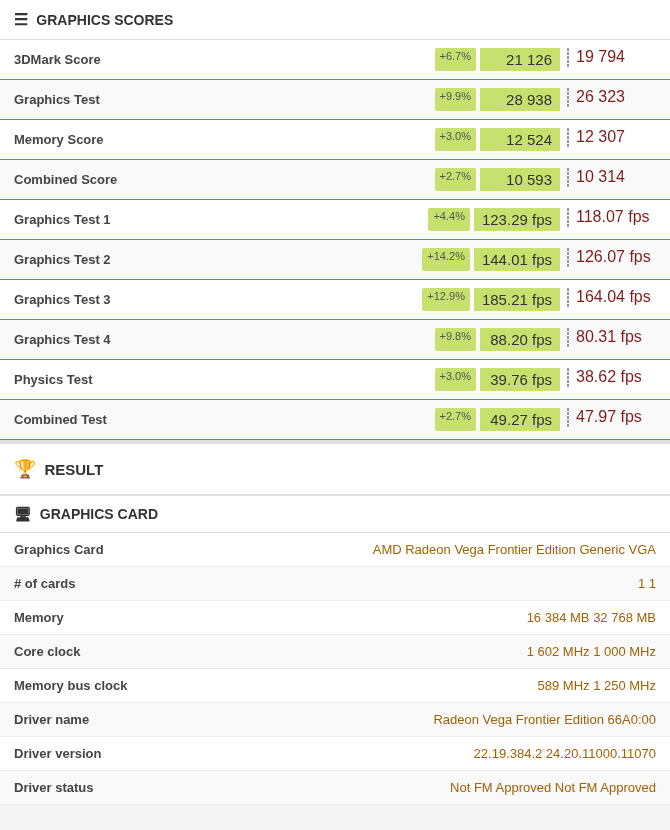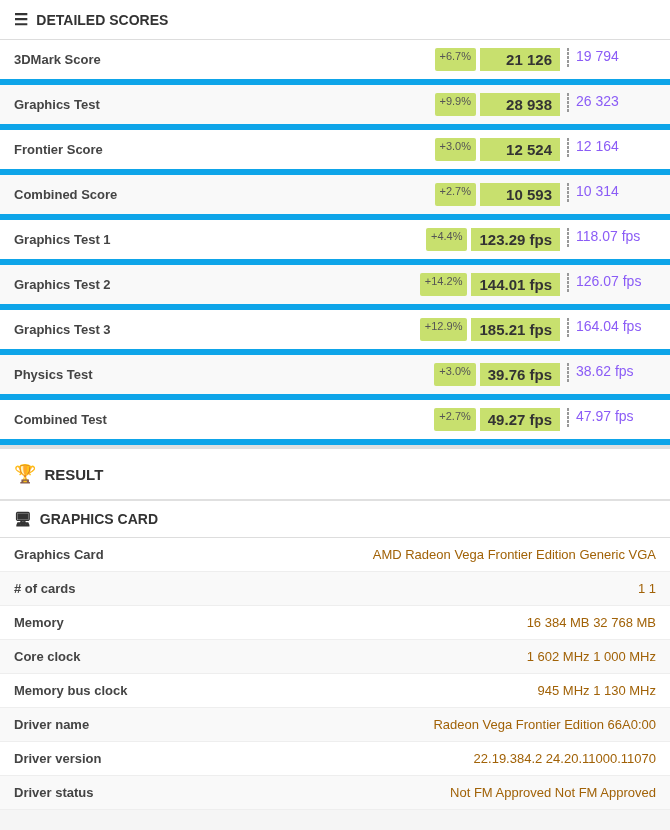--- a/index.html
+++ b/index.html
@@ -31,21 +31,21 @@
     }
     .scores-table tr:nth-child(even) {
       background: #f9f9f9;
     }
     .scores-table tr:nth-child(odd) {
       background: #fff;
     }
     .scores-table td {
       padding: 8px 14px;
       vertical-align: middle;
-      border-bottom: 6px solid #0ea5e9;
+      border-bottom: 1px solid #0ea5e9;
     }
     .score-label {
       font-weight: bold;
       color: #444;
       width: 160px;
     }
     .score-values {
       display: flex;
       justify-content: flex-end;
       gap: 4px;
@@ -55,42 +55,42 @@
       background: #c8e06e;
       color: #555;
       font-size: 11px;
       padding: 2px 5px;
       border-radius: 2px;
       font-weight: normal;
     }
     .score-value-main {
       background: #c8e06e;
       color: #333;
-      font-weight: bold;
+      font-weight: normal;
       font-size: 15px;
       padding: 3px 8px;
       min-width: 80px;
       text-align: right;
     }
     .score-divider {
       width: 8px;
       display: flex;
       flex-direction: column;
       gap: 1px;
       align-items: center;
     }
     .score-divider span {
       display: block;
       width: 2px;
       height: 3px;
       background: #999;
     }
     .score-value-compare {
-      font-size: 14px;
-      color: #8b5cf6;
+      font-size: 16px;
+      color: #7f1d1d;
       min-width: 80px;
       text-align: left;
     }
     .result-section {
       background: #fff;
       border-top: 4px solid #e0e0e0;
       padding: 14px;
       display: flex;
       align-items: center;
       gap: 8px;
@@ -139,21 +139,21 @@
     .gc-values {
       text-align: right;
       color: #a16207;
     }
   </style>
 </head>
 <body>
 
 <div class="section-header">
   <span class="icon">☰</span>
-  <span>DETAILED SCORES</span>
+  <span>GRAPHICS SCORES</span>
 </div>
 
 <table class="scores-table">
   <tbody id="scores-tbody">
       <tr>
     <td class="score-label">3DMark Score</td>
     <td>
       <div class="score-values">
         <span class="percent-badge">+6.7%</span>
         <span class="score-value-main">21 126</span>
@@ -179,33 +179,33 @@
               <span></span>
               <span></span>
               <span></span>
               <span></span>
         </div>
         <span class="score-value-compare">26 323</span>
       </div>
     </td>
   </tr>
       <tr>
-    <td class="score-label">Frontier Score</td>
+    <td class="score-label">Memory Score</td>
     <td>
       <div class="score-values">
         <span class="percent-badge">+3.0%</span>
         <span class="score-value-main">12 524</span>
         <div class="score-divider">
           <span></span>
               <span></span>
               <span></span>
               <span></span>
               <span></span>
         </div>
-        <span class="score-value-compare">12 164</span>
+        <span class="score-value-compare">12 307</span>
       </div>
     </td>
   </tr>
       <tr>
     <td class="score-label">Combined Score</td>
     <td>
       <div class="score-values">
         <span class="percent-badge">+2.7%</span>
         <span class="score-value-main">10 593</span>
         <div class="score-divider">
@@ -260,20 +260,37 @@
         <span class="percent-badge">+12.9%</span>
         <span class="score-value-main">185.21 fps</span>
         <div class="score-divider">
           <span></span>
               <span></span>
               <span></span>
               <span></span>
               <span></span>
         </div>
         <span class="score-value-compare">164.04 fps</span>
+      </div>
+    </td>
+  </tr>
+      <tr>
+    <td class="score-label">Graphics Test 4</td>
+    <td>
+      <div class="score-values">
+        <span class="percent-badge">+9.8%</span>
+        <span class="score-value-main">88.20 fps</span>
+        <div class="score-divider">
+          <span></span>
+              <span></span>
+              <span></span>
+              <span></span>
+              <span></span>
+        </div>
+        <span class="score-value-compare">80.31 fps</span>
       </div>
     </td>
   </tr>
       <tr>
     <td class="score-label">Physics Test</td>
     <td>
       <div class="score-values">
         <span class="percent-badge">+3.0%</span>
         <span class="score-value-main">39.76 fps</span>
         <div class="score-divider">
@@ -330,21 +347,21 @@
       <tr>
     <td class="gc-label">Memory</td>
     <td class="gc-values">16 384 MB  32 768 MB</td>
   </tr>
       <tr>
     <td class="gc-label">Core clock</td>
     <td class="gc-values">1 602 MHz  1 000 MHz</td>
   </tr>
       <tr>
     <td class="gc-label">Memory bus clock</td>
-    <td class="gc-values">945 MHz  1 130 MHz</td>
+    <td class="gc-values">589 MHz  1 250 MHz</td>
   </tr>
       <tr>
     <td class="gc-label">Driver name</td>
     <td class="gc-values">Radeon Vega Frontier Edition  66A0:00</td>
   </tr>
       <tr>
     <td class="gc-label">Driver version</td>
     <td class="gc-values">22.19.384.2  24.20.11000.11070</td>
   </tr>
       <tr>

